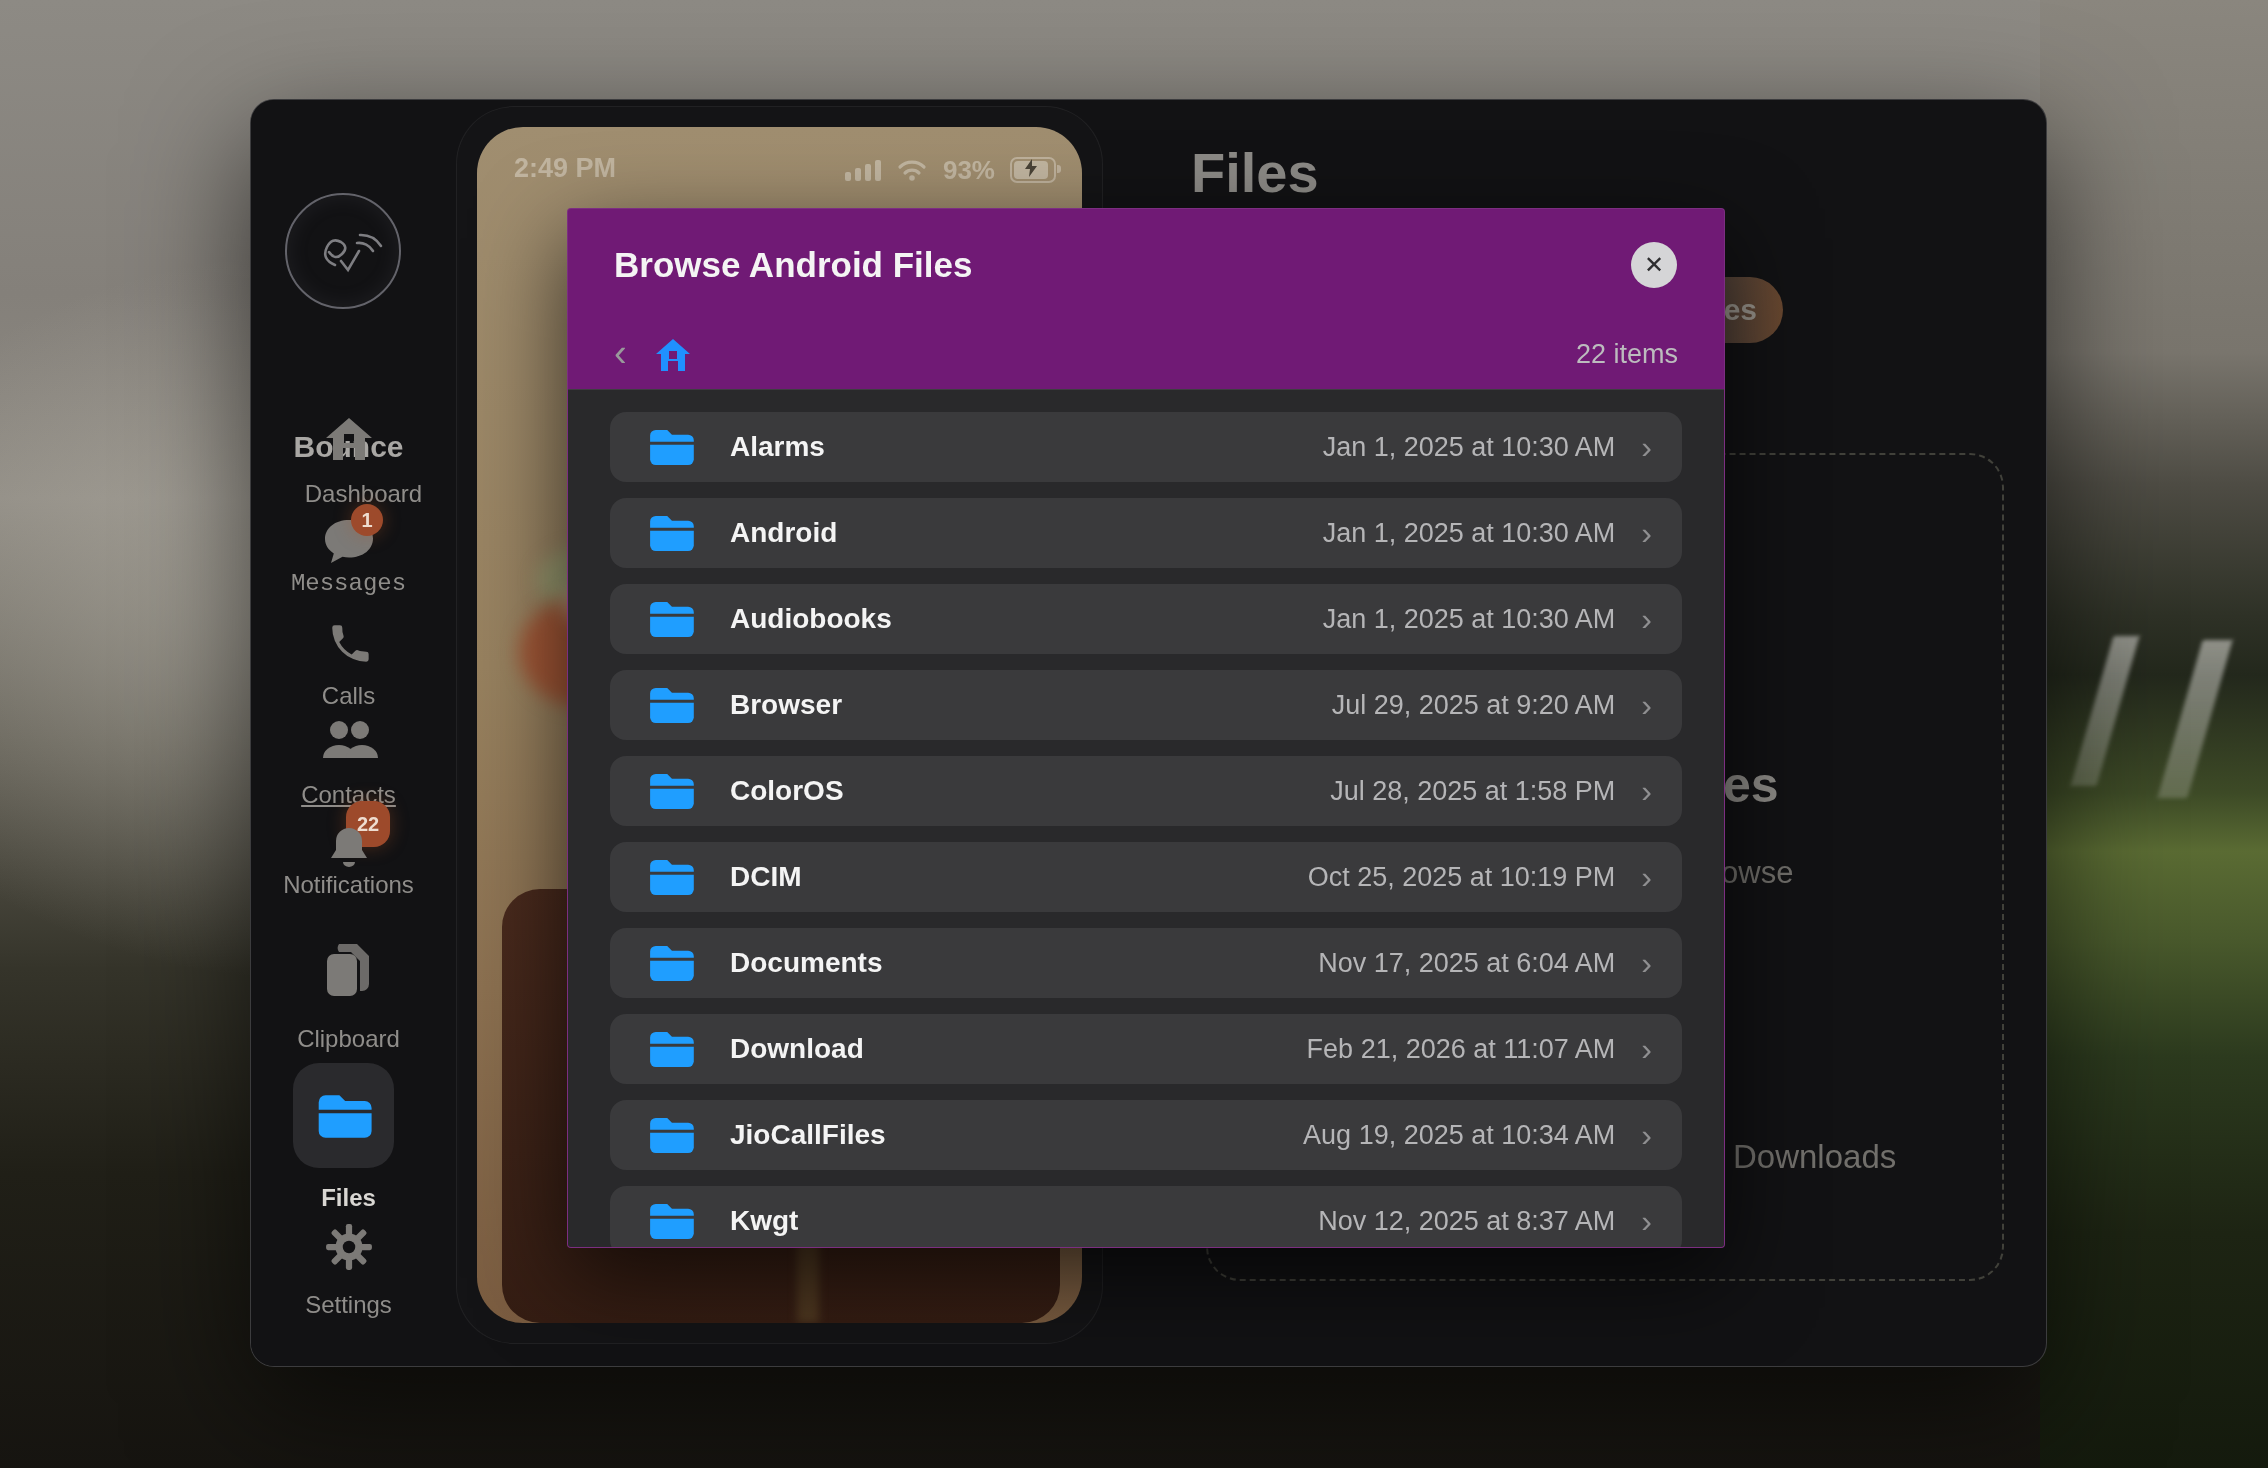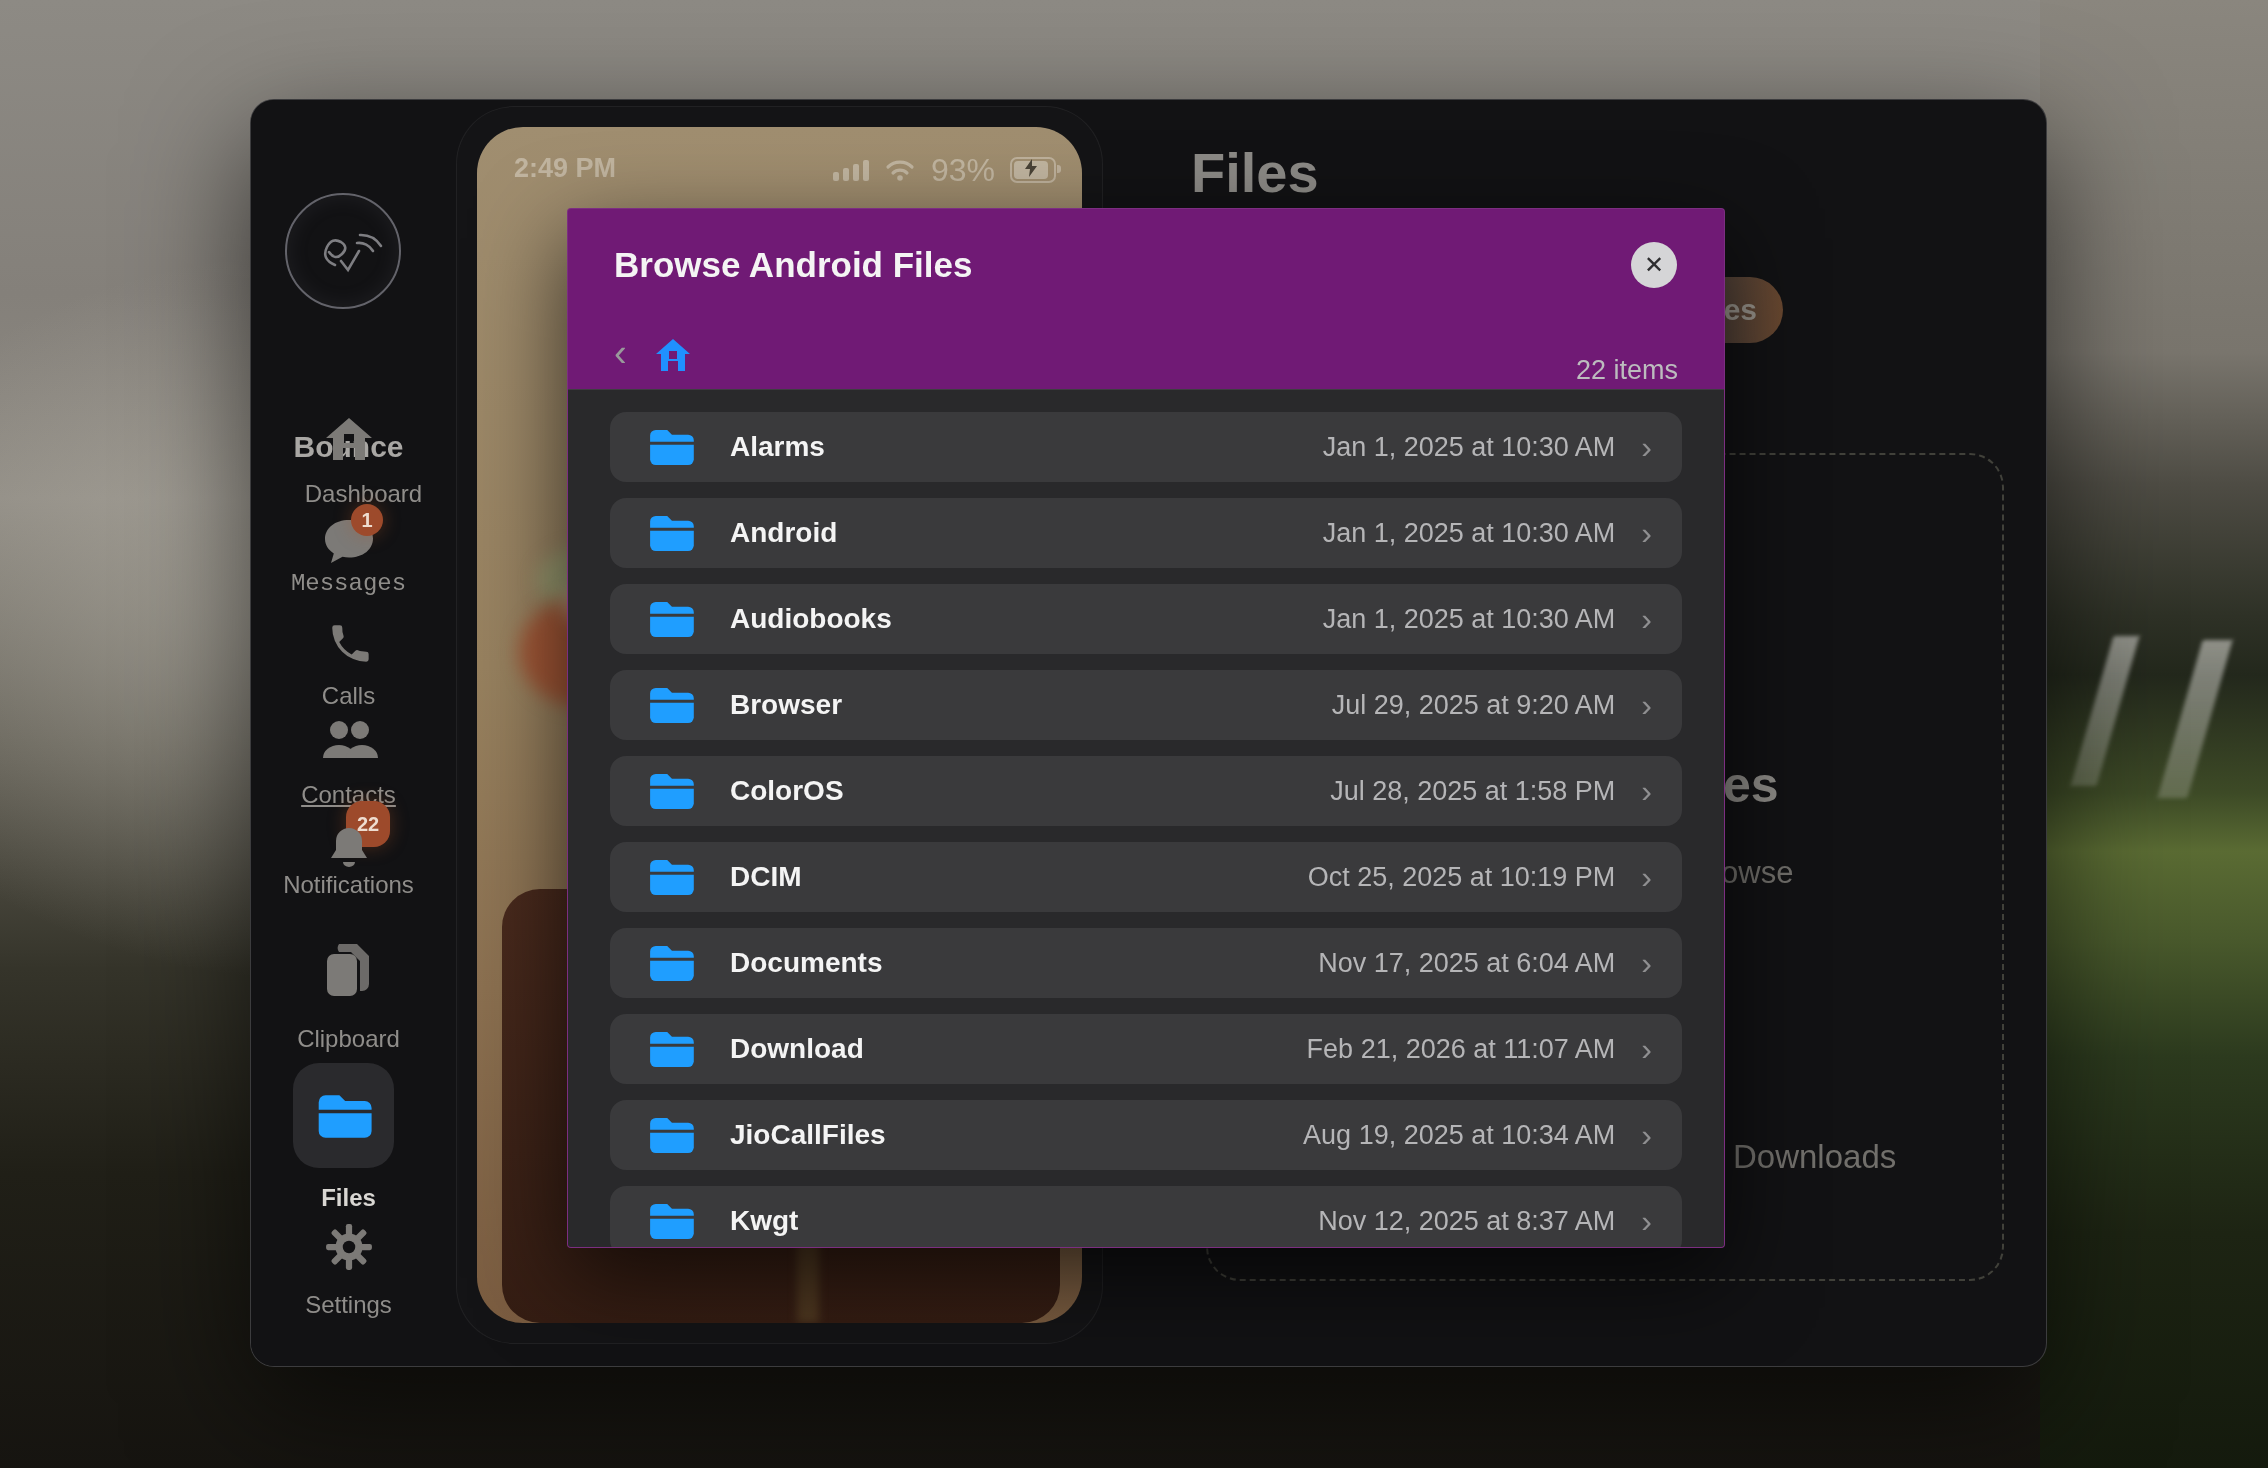--- a/index.html
+++ b/index.html
@@ -100,21 +100,21 @@
   }
   .modal-title{position:absolute;left:46px;top:36px;font-size:35px;font-weight:700;color:#f4f4f4;}
   .modal-close{
     position:absolute;right:47px;top:33px;width:46px;height:46px;border-radius:50%;
     background:#d5d5d7;display:flex;align-items:center;justify-content:center;
     color:#2e2e30;font-size:24px;font-weight:700;cursor:pointer;
   }
   .modal-toolbar{position:absolute;left:0;top:114px;width:100%;height:66px;border-bottom:1px solid #3e3e40;}
   .back-chev{position:absolute;left:46px;top:7px;font-size:38px;color:#99999b;line-height:46px;}
   .toolbar-home{position:absolute;left:86px;top:14px;}
-  .item-count{position:absolute;right:46px;top:32px;font-size:27px;color:#bcbcbe;}
+  .item-count{position:absolute;right:46px;top:16px;font-size:27px;color:#bcbcbe;}
   .modal-list{
     position:absolute;left:0;top:181px;right:0;bottom:0;background:#29292b;
     padding:22px 42px 0 42px;box-sizing:border-box;
   }
   .file-row{
     height:70px;border-radius:16px;background:#3a3a3c;margin-bottom:16px;
     display:flex;align-items:center;padding:0 30px 0 38px;box-sizing:border-box;
   }
   .row-name{font-size:28px;font-weight:700;color:#f4f4f4;margin-left:36px;}
   .row-date{margin-left:auto;font-size:27px;color:#b5b5b7;}
@@ -234,21 +234,21 @@
               <span style="height:17px"></span>
               <span style="height:21px"></span>
           </div>
           <svg width="32" height="24" viewBox="0 0 32 24">
             <g fill="none" stroke="rgba(228,222,210,.5)" stroke-width="3.2" stroke-linecap="round">
               <path d="M4 9 a17 17 0 0 1 24 0"></path>
               <path d="M9 15 a10 10 0 0 1 14 0"></path>
             </g>
             <circle cx="16" cy="20" r="2.8" fill="rgba(228,222,210,.5)"></circle>
           </svg>
-          <span style="font-size:32px;font-weight:400;">93%</span>
+          <span style="font-size:26px;font-weight:700;">93%</span>
           <div class="sb-batt">
             <div class="fill"></div>
             <svg width="14" height="18" viewBox="0 0 14 18" style="position:absolute;left:12px;top:0;">
               <polygon points="8,0 1,10 6,10 5,18 13,7 8,7" fill="#4a4336"></polygon>
             </svg>
           </div>
         </div>
       </div>
 
       <div class="blob" style="left:60px;top:418px;width:120px;height:70px;background:rgba(150,170,120,.55);"></div>

